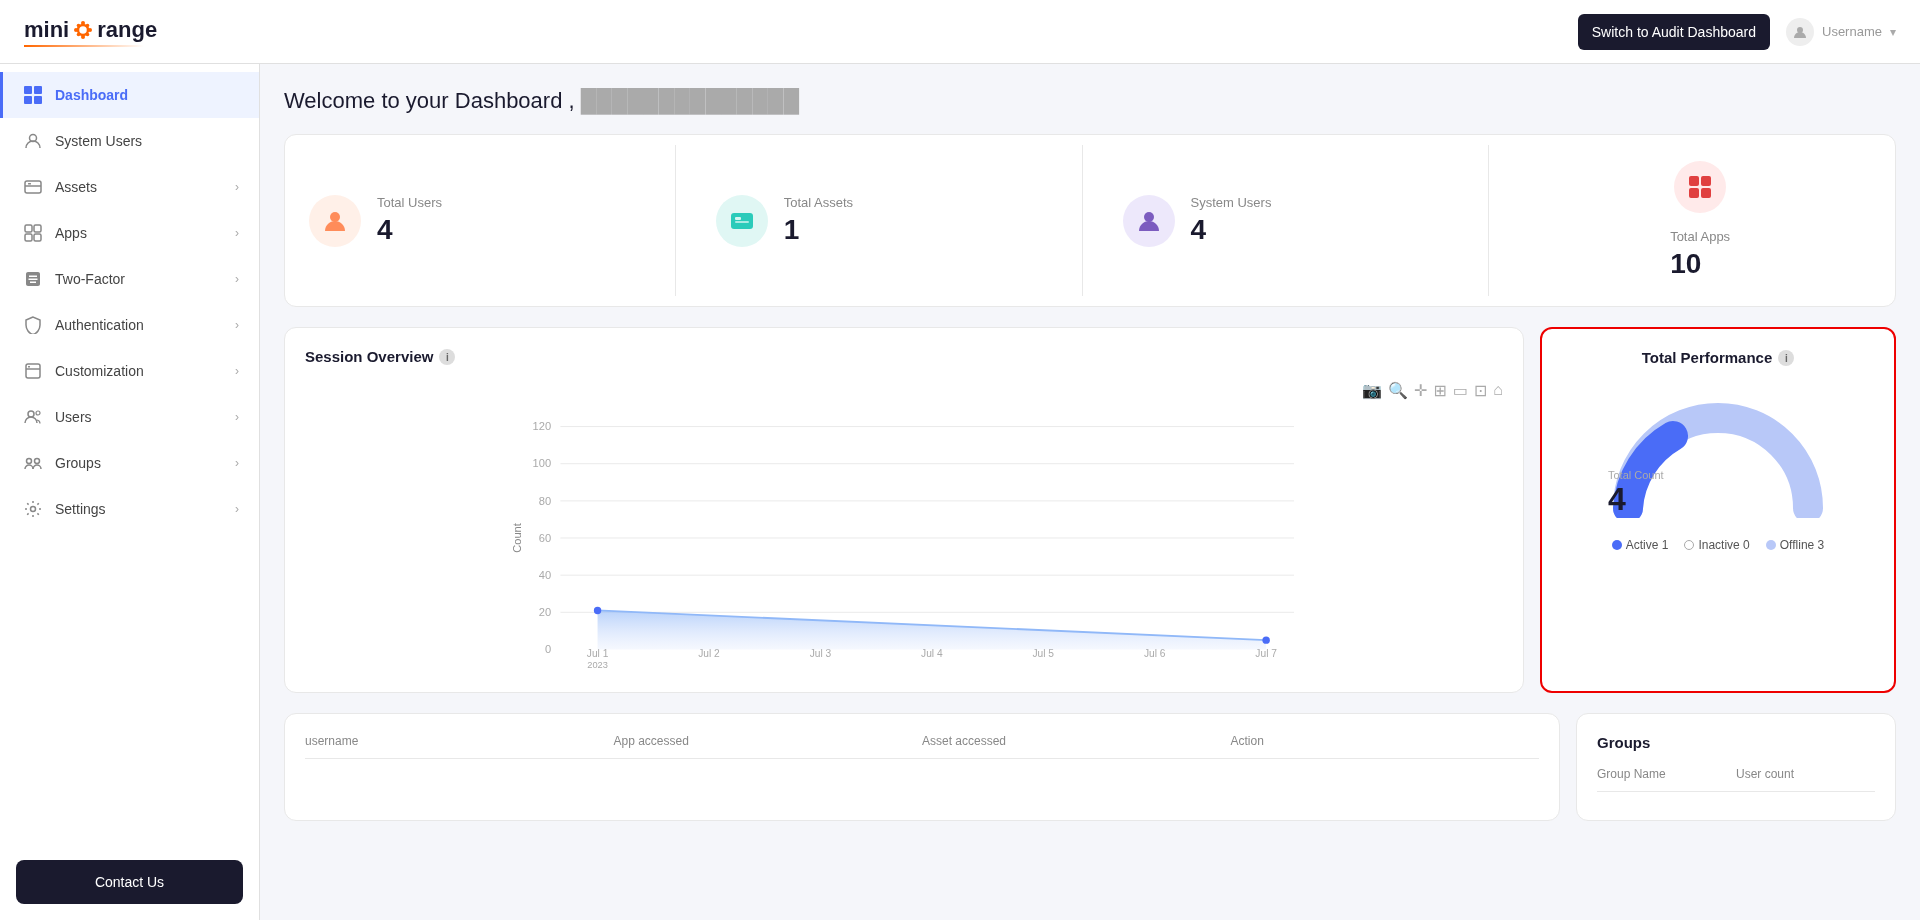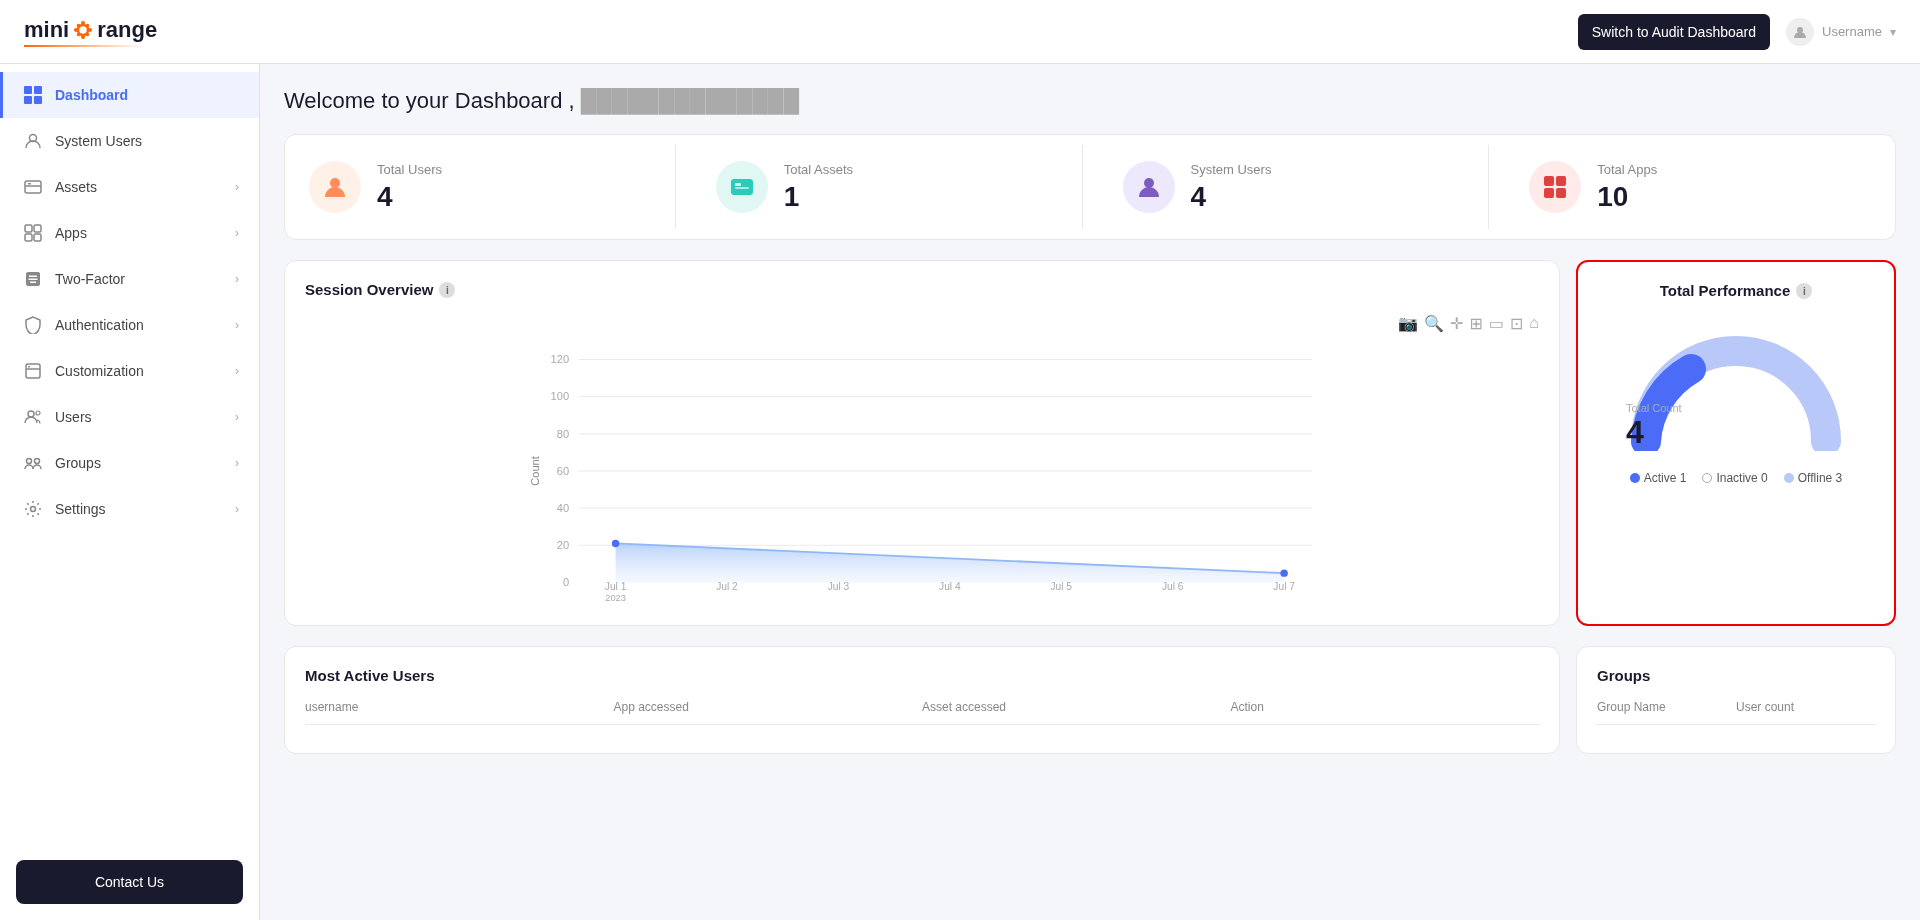--- a/index.html
+++ b/index.html
@@ -54,21 +54,21 @@
 
     
     .stats-row {
       display: flex; gap: 16px; background: #fff; border-radius: 12px;
       margin-bottom: 20px; padding: 10px 0; border: 1px solid #e8e8e8;
     }
     .stat-card {
       flex: 1; display: flex; align-items: center; gap: 16px;
       padding: 16px 24px; border-right: 1px solid #e8e8e8;
     }
-    .stat-card:last-child { border-right: none; }
+    .stat-card:last-child { border-right: none; flex-direction: column; }
     .stat-icon { width: 52px; height: 52px; border-radius: 50%; display: flex; align-items: center; justify-content: center; font-size: 22px; }
     .stat-icon.orange { background: #fff0e8; }
     .stat-icon.teal { background: #e0f7f4; }
     .stat-icon.purple { background: #ede8fb; }
     .stat-icon.red { background: #ffeaea; }
     .stat-info {}
     .stat-label { font-size: 13px; color: #888; margin-bottom: 4px; }
     .stat-value { font-size: 28px; font-weight: 700; color: #1a1a2e; }
 
     
@@ -80,21 +80,21 @@
     .card-title { font-size: 15px; font-weight: 600; color: #1a1a2e; margin-bottom: 16px; display: flex; align-items: flex-end; gap: 6px; }
     .info-icon { width: 16px; height: 16px; border-radius: 50%; background: #ddd; display: inline-flex; align-items: center; justify-content: center; font-size: 10px; color: #666; cursor: pointer; }
     .chart-toolbar { display: flex; gap: 6px; justify-content: flex-end; margin-bottom: 8px; }
     .chart-toolbar span { font-size: 16px; color: #aaa; cursor: pointer; }
 
     
     .chart-svg-area { width: 100%; }
 
     
     .performance-card {
-      width: 320px; background: #fff; border-radius: 12px;
+      width: 356px; background: #fff; border-radius: 12px;
       border: 2px solid #e00; padding: 20px; display: flex; flex-direction: column; align-items: center;
     }
     .gauge-container { position: relative; width: 220px; height: 120px; margin: 16px auto 8px; }
 
     
     .bottom-row { display: flex; gap: 16px; }
     .active-users-card {
       flex: 1; background: #fff; border-radius: 12px; border: 1px solid #e8e8e8;
       padding: 20px;
     }
@@ -444,21 +444,20 @@
           <div class="legend-item">
             <div class="legend-dot" style="background:#b8c8f8;"></div>
             <span>Offline 3</span>
           </div>
         </div>
       </div>
     </div>
 
     <div class="bottom-row">
       <div class="active-users-card">
-        <div class="card-title">Most Active Users</div>
         <div class="table-header">
           <div class="th">username</div>
           <div class="th">App accessed</div>
           <div class="th">Asset accessed</div>
           <div class="th">Action</div>
         </div>
       </div>
       <div class="groups-card">
         <div class="card-title">Groups</div>
         <div class="table-header">

